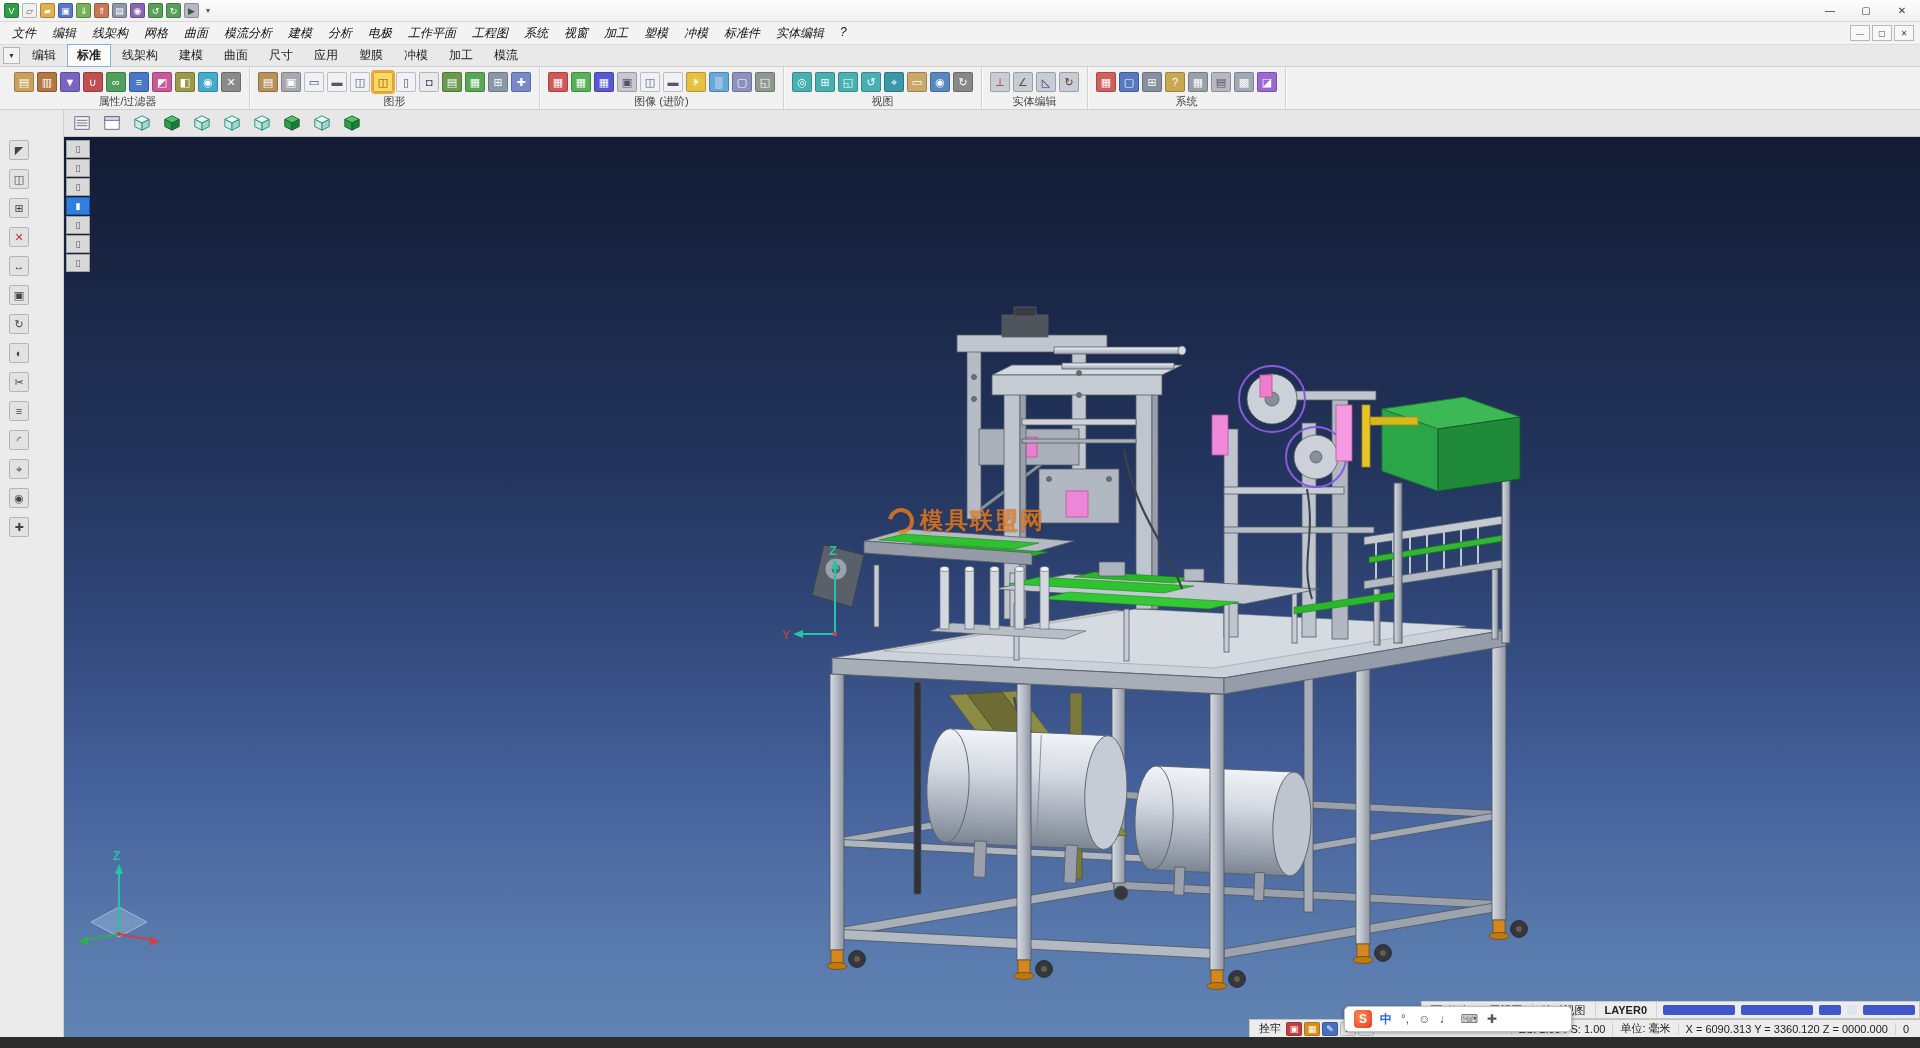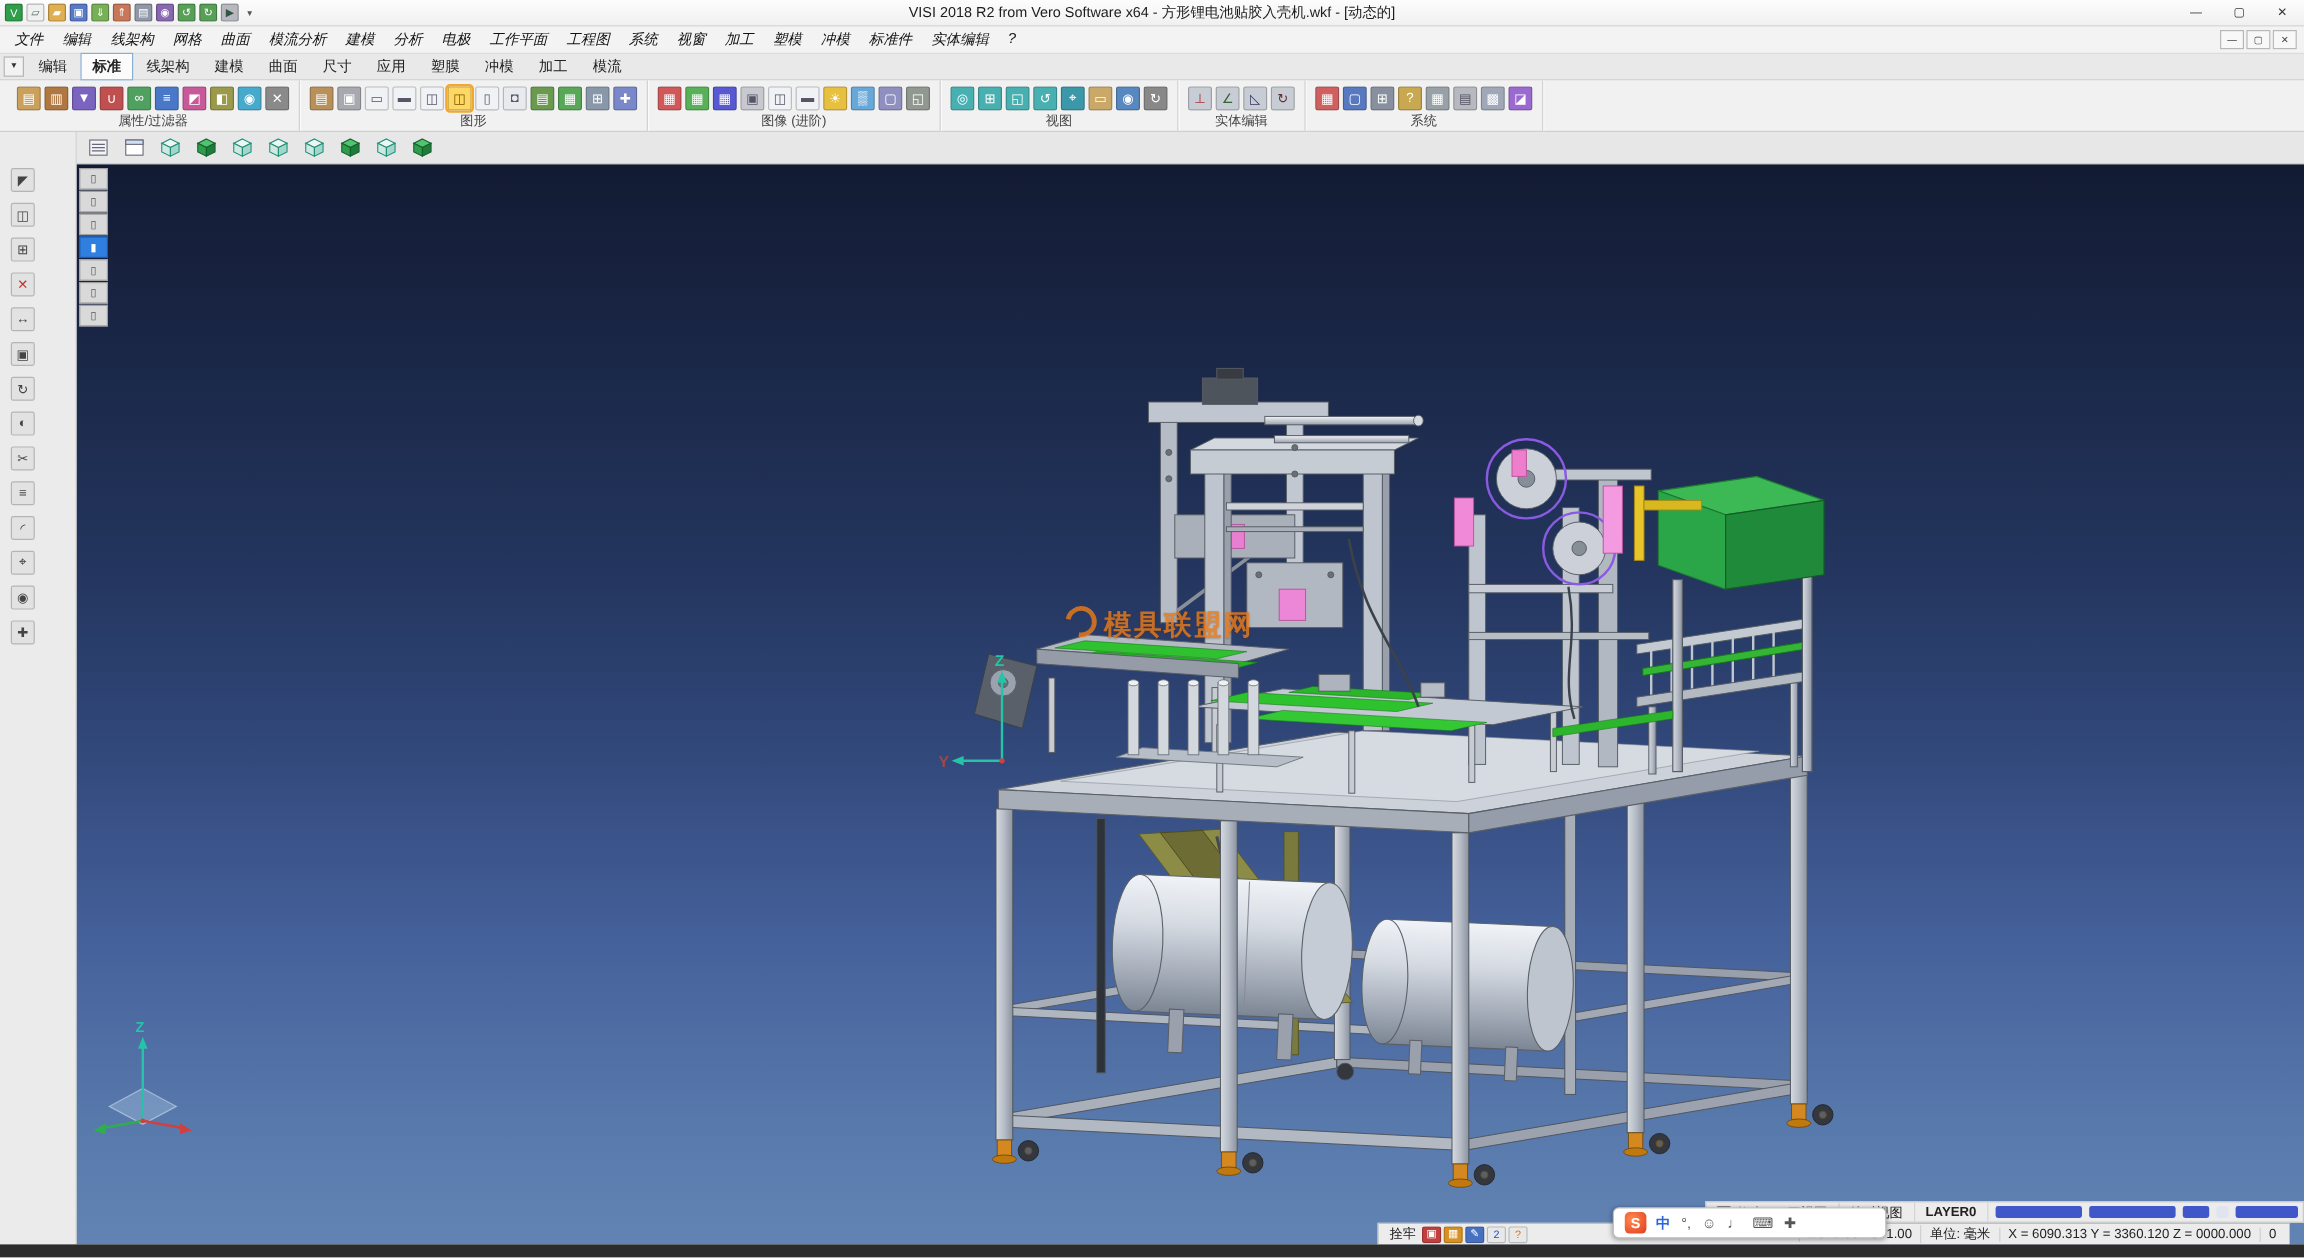--- a/index.html
+++ b/index.html
@@ -49,32 +49,32 @@
   .vb-btn svg { width:20px; height:18px; }
 
   .viewport { position:relative; flex:1; overflow:hidden;
     background:linear-gradient(180deg,#131b33 0%,#1a2747 18%,#24365f 38%,#32497c 55%,#45619b 72%,#5778ab 88%,#6284b4 100%); }
   .scene { position:absolute; inset:0; width:100%; height:100%; }
 
   .snap-strip { position:absolute; left:2px; top:3px; display:flex; flex-direction:column; gap:1px; z-index:3; }
   .ss-btn { width:24px; height:18px; background:#d9d9d9; border:1px solid #a0a0a0; color:#555; font-size:9px; display:flex; align-items:center; justify-content:center; }
   .ss-btn.active { background:#2f7fe0; border-color:#1b5cb0; color:#fff; }
 
-  .watermark { position:absolute; left:824px; top:368px; display:flex; align-items:flex-start; gap:6px; opacity:.82; z-index:2; }
+  .watermark { position:absolute; left:824px; top:368px; display:flex; align-items:center; gap:6px; opacity:.82; z-index:2; }
   .wm-logo { width:26px; height:26px; border:4px solid #e87a1a; border-left-color:transparent; border-radius:50%; transform:rotate(-35deg); }
   .wm-text { font-size:23px; font-weight:bold; color:#e87a1a; letter-spacing:2px; text-shadow:0 1px 2px rgba(90,40,0,.5); }
 
   
   .status-upper { position:absolute; right:0; bottom:18px; height:18px; background:#ececec; border:1px solid #c8c8c8; display:flex; align-items:center; font-size:11px; color:#222; z-index:4; }
   .su-seg { padding:0 9px; height:100%; display:flex; align-items:center; gap:5px; border-right:1px solid #d4d4d4; white-space:nowrap; }
   .su-icon { width:11px; height:11px; background:linear-gradient(135deg,#e8c428 50%,#4a78c8 50%); border:1px solid #888; }
   .su-bars { display:flex; align-items:center; padding:0 4px 0 0; }
   .su-bar { height:10px; border-radius:2px; margin-left:6px; }
 
-  .status-lower { position:absolute; right:12px; bottom:0; width:760px; height:18px; background:#ececec; border-top:1px solid #c0c0c0; border-left:1px solid #c8c8c8; display:flex; align-items:center; font-size:11px; color:#222; padding:0 4px; z-index:4; }
+  .status-lower { position:absolute; right:0; bottom:0; width:671px; height:18px; background:#ececec; border-top:1px solid #c0c0c0; border-left:1px solid #c8c8c8; display:flex; align-items:center; font-size:11px; color:#222; padding:0 4px; z-index:4; }
   .sl-text { padding:0 5px; white-space:nowrap; }
   .sl-icons { display:flex; gap:2px; }
   .sl-icon { width:16px; height:14px; border-radius:2px; border:1px solid rgba(0,0,0,.2); color:#fff; font-size:9px; display:flex; align-items:center; justify-content:center; }
   .sl-spacer { flex:1; }
   .sl-cell { padding:0 7px; border-left:1px solid #d0d0d0; white-space:nowrap; }
 
   .ime { position:absolute; left:1280px; bottom:5px; width:228px; height:26px; background:#fff; border:1px solid #c0c0c0; border-radius:5px; box-shadow:0 1px 4px rgba(0,0,0,.35); display:flex; align-items:center; gap:8px; padding:0 9px; z-index:6; }
   .ime-logo { width:18px; height:18px; border-radius:4px; background:radial-gradient(circle at 35% 35%,#ff8a50,#e23a1e); color:#fff; font-weight:bold; font-size:12px; display:flex; align-items:center; justify-content:center; }
   .ime-item { font-size:12px; color:#555; }
 
@@ -93,21 +93,20 @@
         <div class="qat-icon" style="background: rgb(88, 120, 200);">▣</div>
         <div class="qat-icon" style="background: rgb(120, 176, 88);">⇓</div>
         <div class="qat-icon" style="background: rgb(200, 120, 88);">⇑</div>
         <div class="qat-icon" style="background: rgb(144, 152, 168);">▤</div>
         <div class="qat-icon" style="background: rgb(136, 104, 176);">◉</div>
         <div class="qat-icon" style="background: rgb(88, 160, 88);">↺</div>
         <div class="qat-icon" style="background: rgb(88, 160, 88);">↻</div>
         <div class="qat-icon" style="background: rgb(184, 184, 192); color: rgb(51, 85, 68);">▶</div>
         <div class="qat-caret">▾</div>
       </div>
-    <div class="title">VISI 2018 R2 from Vero Software x64 - 方形锂电池贴胶入壳机.wkf - [动态的]</div>
     <div class="win-controls">
       <div class="wc">—</div>
       <div class="wc">▢</div>
       <div class="wc">✕</div>
     </div>
   </header>
 
   <nav class="menubar">
     <div class="menu-items">
         <div class="menu-item">文件</div>

